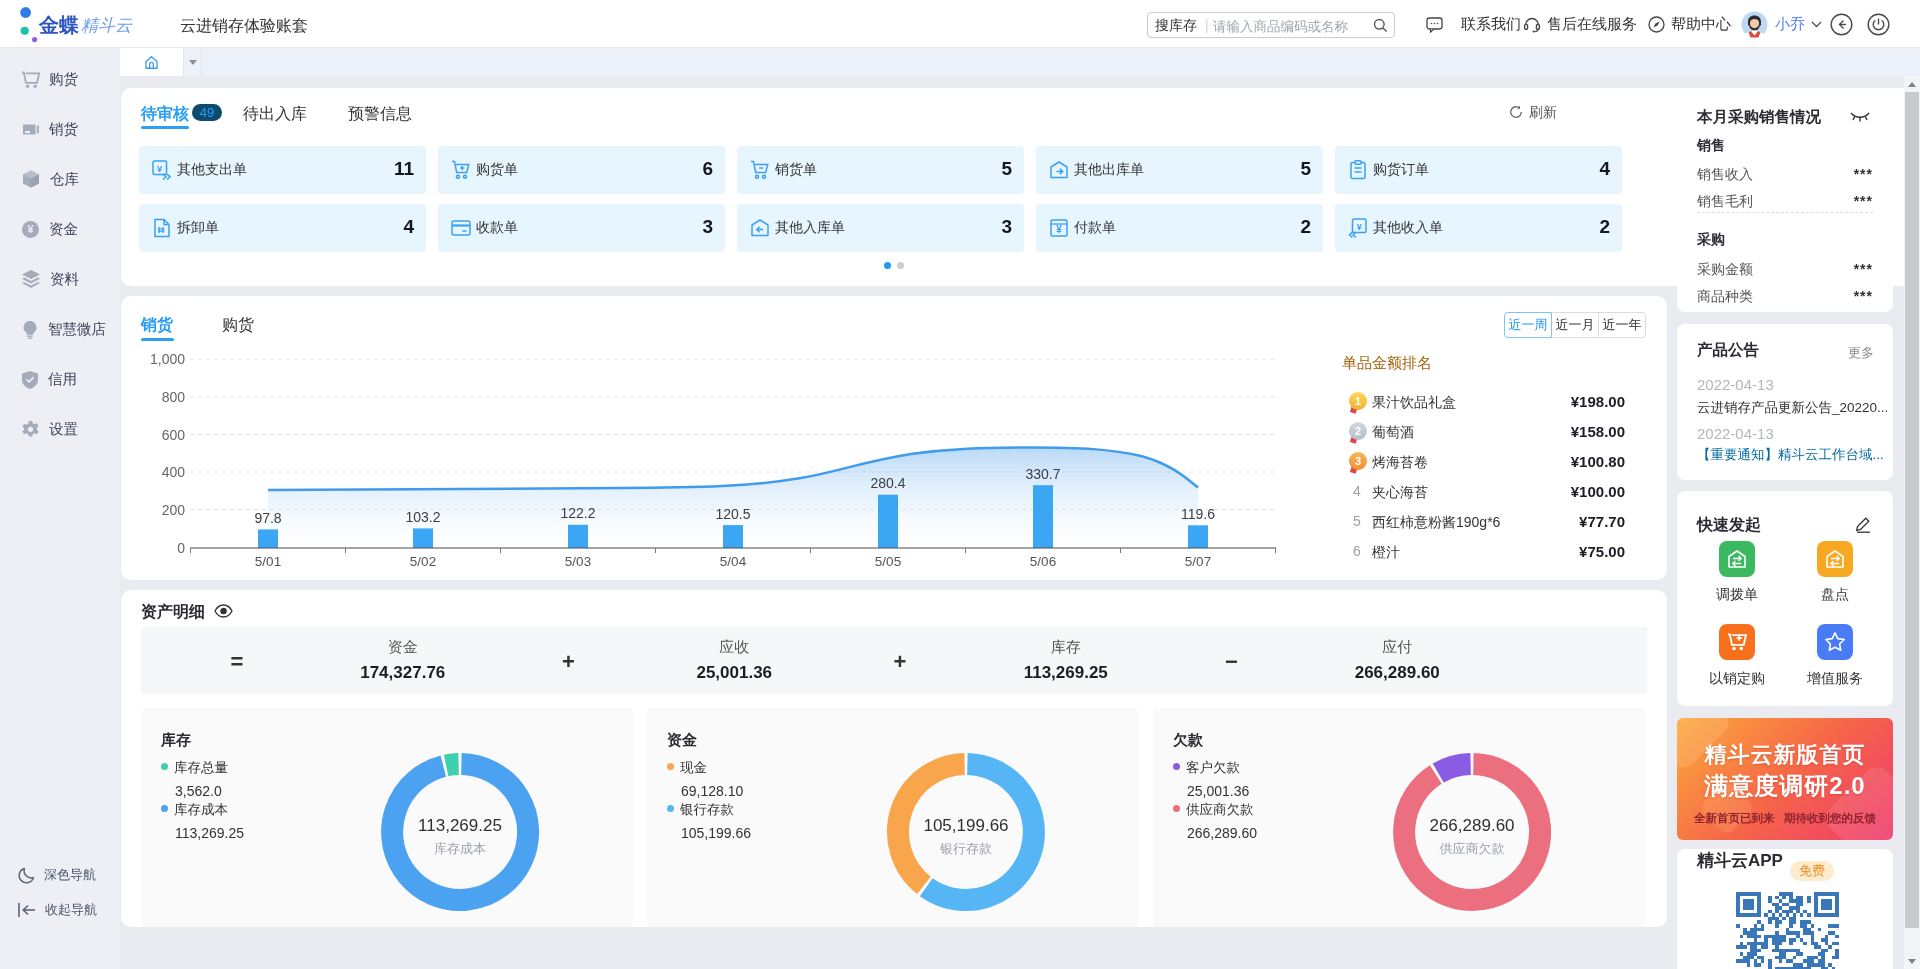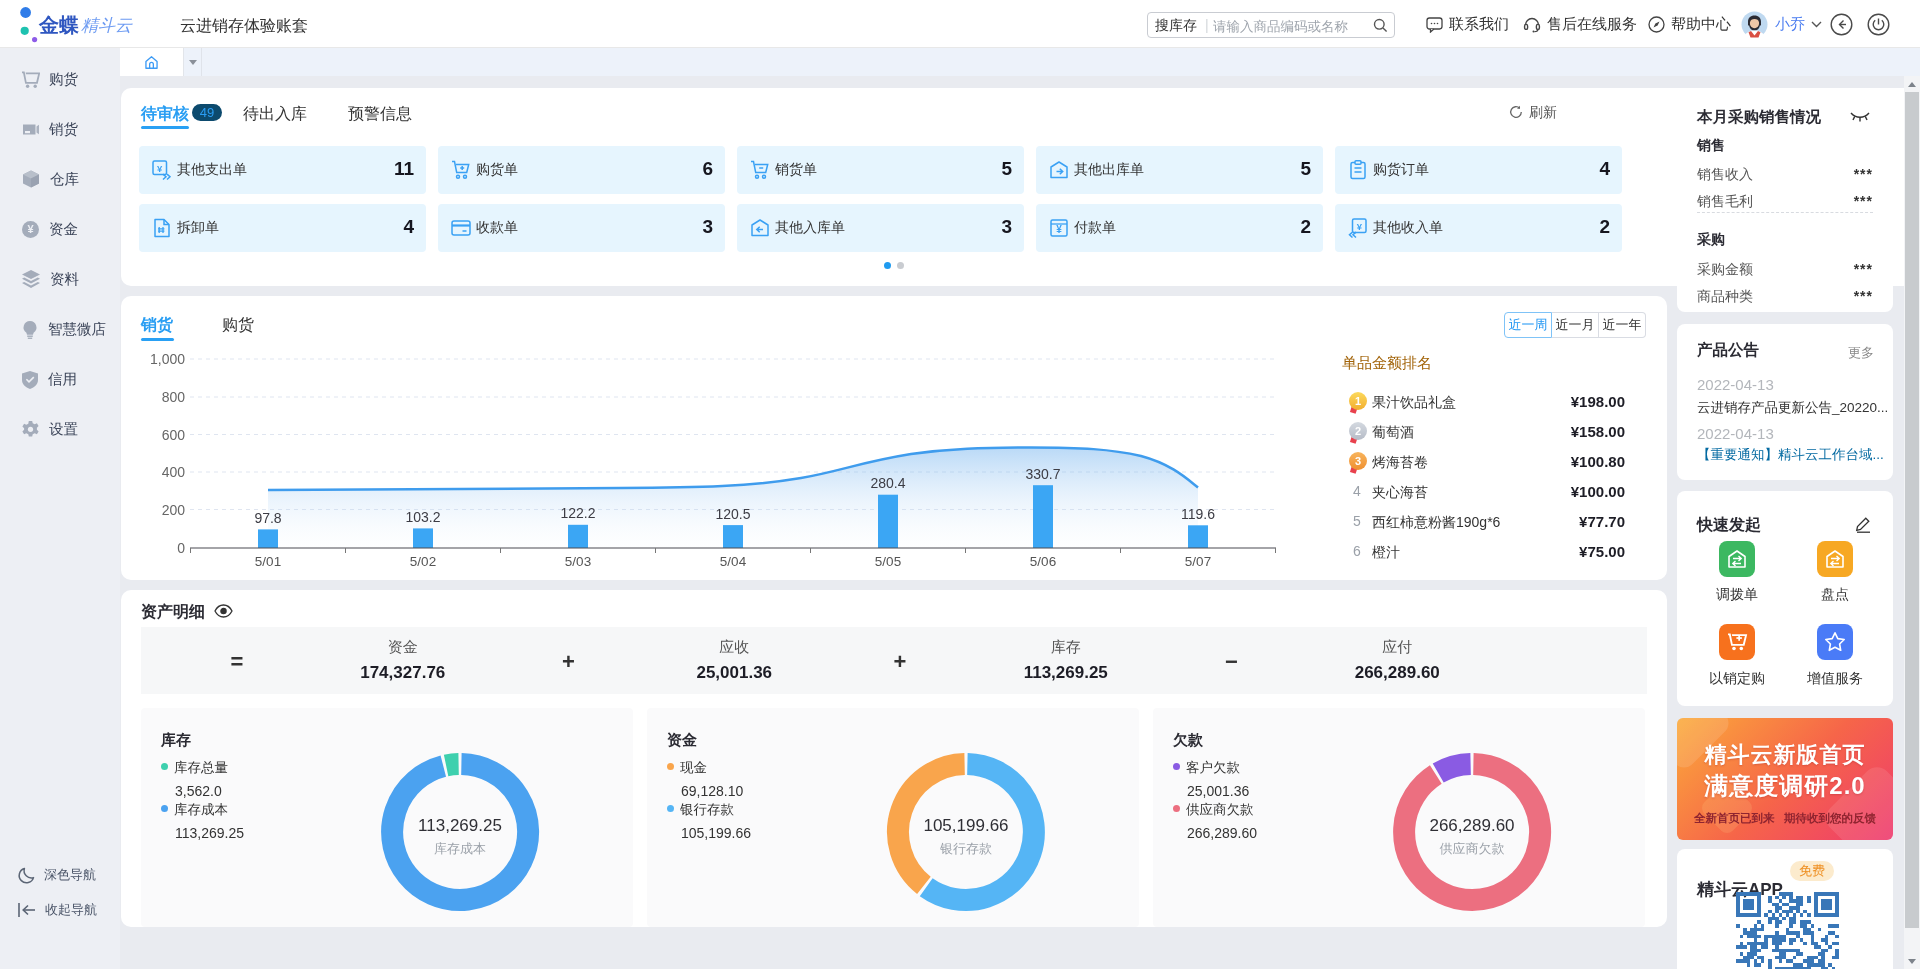--- a/index.html
+++ b/index.html
@@ -96,21 +96,21 @@
       </svg>
   </div>
   <div class="topitem" style="left:1426px">
     <svg width="17" height="17" viewBox="0 0 17 17" fill="none" stroke="#444" stroke-width="1.3">
         <rect x="1" y="2" width="15" height="11" rx="2.4"></rect>
         <path d="M4.5 13v3l3.4-3" fill="#fff"></path>
         <circle cx="5.5" cy="7.5" r=".8" fill="#444" stroke="none"></circle>
         <circle cx="8.5" cy="7.5" r=".8" fill="#444" stroke="none"></circle>
         <circle cx="11.5" cy="7.5" r=".8" fill="#444" stroke="none"></circle>
       </svg>
-    <span style="margin-left:6px">联系我们</span>
+    <span style="margin-left:18px">联系我们</span>
   </div>
   <div class="topitem" style="left:1523px">
     <svg width="18" height="18" viewBox="0 0 18 18" fill="none" stroke="#444" stroke-width="1.4">
         <path d="M2.5 10A6.5 6.5 0 0 1 15.5 10"></path>
         <rect x="1.6" y="9.4" width="3" height="5" rx="1.5"></rect>
         <rect x="13.4" y="9.4" width="3" height="5" rx="1.5"></rect>
         <path d="M15 14.2c0 1.6-1.6 2.4-3.6 2.4" stroke-width="1.3"></path>
         <circle cx="10.5" cy="16.6" r="1" fill="#444" stroke="none"></circle>
       </svg>
     <span style="margin-left:6px">售后在线服务</span>
@@ -592,21 +592,21 @@
 </div>
 <div class="rcard" id="banner" style="top:718px;height:122px;border-radius:6px;overflow:hidden;background:linear-gradient(135deg,#fbaa3a 0%,#f66549 52%,#ee3a6e 100%);">
   <div class="abs" style="left:-28px;top:-30px;width:70px;height:70px;background:rgba(255,255,255,.12);border-radius:12px;transform:rotate(45deg);"></div>
   <div class="abs" style="left:160px;top:60px;width:80px;height:80px;background:rgba(255,255,255,.10);border-radius:14px;transform:rotate(45deg);"></div>
   <div class="abs" style="left:30px;top:70px;width:40px;height:40px;background:rgba(255,230,150,.15);border-radius:8px;transform:rotate(45deg);"></div>
   <div class="abs" style="left:0;top:22px;width:216px;text-align:center;font-size:22px;font-weight:bold;color:#fff;letter-spacing:1px;text-shadow:0 1px 2px rgba(160,40,40,.35);">精斗云新版首页</div>
   <div class="abs" style="left:0;top:52px;width:216px;text-align:center;font-size:24px;font-weight:bold;color:#fff;letter-spacing:1px;text-shadow:0 1px 2px rgba(160,40,40,.35);">满意度调研2.0</div>
   <div class="abs" style="left:0;top:93px;width:216px;text-align:center;font-size:11.5px;font-weight:bold;color:#8f2430;">全新首页已到来&nbsp;&nbsp;&nbsp;期待收到您的反馈</div>
 </div>
 <div class="rcard" id="rcardD" style="top:849px;height:140px;">
-  <div class="abs" style="left:20px;top:29px;font-size:17px;font-weight:bold;color:#2b2b33;">精斗云APP</div>
+  <div class="abs" style="left:20px;top:0;font-size:17px;font-weight:bold;color:#2b2b33;">精斗云APP</div>
   <div class="abs" style="left:113px;top:12px;width:44px;height:20px;background:#fcebcd;border-radius:10px;text-align:center;line-height:20px;font-size:13px;color:#ee8f22;">免费</div>
   <svg class="abs" style="left:59px;top:43px" width="103" height="103" viewBox="0 0 29 29" shape-rendering="crispEdges" id="qr">
       <g fill="#3977b8">
         <rect x="0" y="0" width="7" height="1"></rect>
         <rect x="12" y="0" width="4" height="1"></rect>
         <rect x="22" y="0" width="7" height="1"></rect>
         <rect x="0" y="1" width="1" height="1"></rect>
         <rect x="6" y="1" width="1" height="1"></rect>
         <rect x="9" y="1" width="1" height="1"></rect>
         <rect x="11" y="1" width="1" height="1"></rect>

